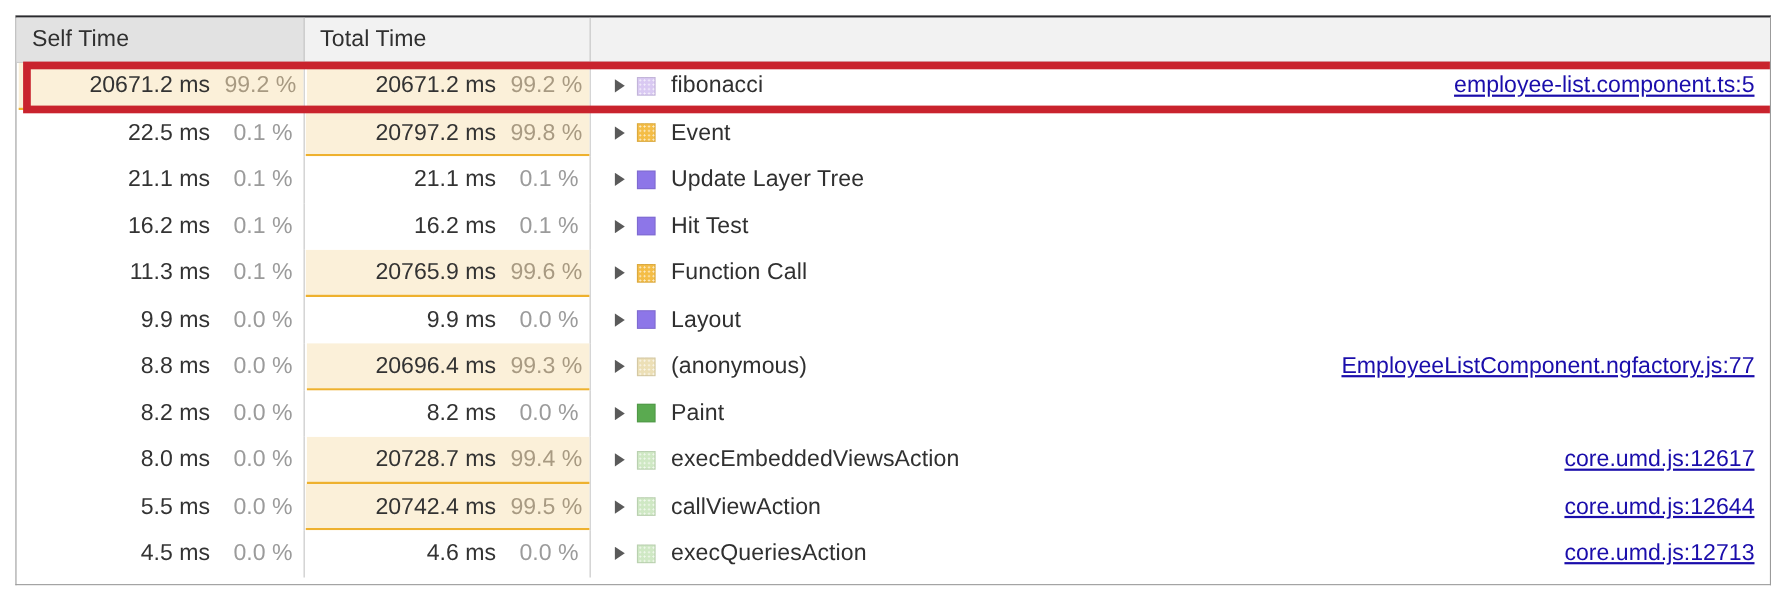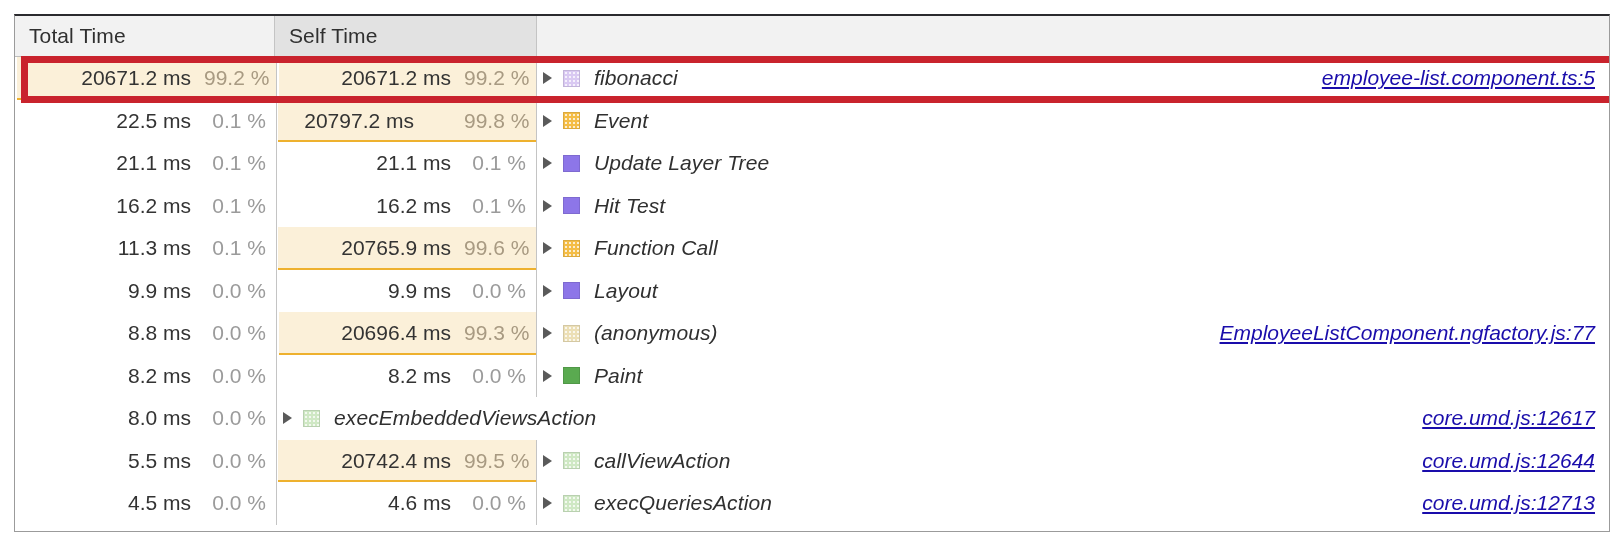--- a/index.html
+++ b/index.html
@@ -93,24 +93,23 @@
     text-align:right;
   }
   .bar-on ~ .nums .pct{color:#a89a82;}
 
   
   .cell-activity{
     flex:1;
     display:flex;
     align-items:center;
     box-sizing:border-box;
-    padding-left:0;
+    padding-left:16px;
     padding-right:14px;
     overflow:hidden;
-    font-style:italic;
   }
   .disclosure{
     width:20px;height:20px;
     flex:0 0 20px;
     display:flex;align-items:center;justify-content:center;
     margin-right:6px;
   }
   .disclosure svg{display:block;}
   .swatch{
     width:17px;height:17px;
@@ -145,26 +144,26 @@
     pointer-events:none;
     z-index:40;
   }
 </style>
 </head>
 <body>
 
 <div id="profiler">
 
   <div class="thead">
+    <div class="th th-self sorted">
+      <span>Self Time</span>
+    </div>
     <div class="th th-total">
       <span>Total Time</span>
     </div>
-    <div class="th th-self sorted">
-      <span>Self Time</span>
-    </div>
   </div>
 
   <div class="tbody" id="tbody">
       <div class="row">
         <div class="cell-num cell-self">
           <div class="bar bar-on" style="width:99.2%"></div>
           <div class="nums">
             <span class="ms">20671.2 ms</span>
             <span class="pct" style="color: rgb(168, 154, 130);">99.2 %</span>
           </div>
@@ -192,21 +191,21 @@
         <div class="cell-num cell-self">
           <div class="nums">
             <span class="ms">22.5 ms</span>
             <span class="pct">0.1 %</span>
           </div>
         </div>
         <div class="cell-num cell-total">
           <div class="bar bar-on" style="width:99.8%"></div>
           <div class="nums">
             <span class="ms">20797.2 ms</span>
-            <span class="pct" style="color: rgb(168, 154, 130); margin-left: 37px;">99.8 %</span>
+            <span class="pct" style="color: rgb(168, 154, 130);">99.8 %</span>
           </div>
         </div>
         <div class="cell-activity">
           <span class="disclosure">
             <svg width="15" height="16" viewBox="0 0 15 16" aria-hidden="true">
               <path d="M3 2 L12 8 L3 14 Z" fill="#5a5a5a"></path>
             </svg>
           </span>
           <span class="swatch" style="background-color:#f4bd46;background-image:radial-gradient(rgba(255,255,255,.75) 28%, transparent 29%);background-size:4px 4px;border:1px solid rgba(0,0,0,.10);"></span>
           <span class="aname">Event</span>
@@ -360,20 +359,27 @@
           <span class="spacer"></span>
         </div>
       </div>
       <div class="row">
         <div class="cell-num cell-self">
           <div class="nums">
             <span class="ms">8.0 ms</span>
             <span class="pct">0.0 %</span>
           </div>
         </div>
+        <div class="cell-num cell-total">
+          <div class="bar bar-on" style="width:99.4%"></div>
+          <div class="nums">
+            <span class="ms">20728.7 ms</span>
+            <span class="pct" style="color: rgb(168, 154, 130);">99.4 %</span>
+          </div>
+        </div>
         <div class="cell-activity">
           <span class="disclosure">
             <svg width="15" height="16" viewBox="0 0 15 16" aria-hidden="true">
               <path d="M3 2 L12 8 L3 14 Z" fill="#5a5a5a"></path>
             </svg>
           </span>
           <span class="swatch" style="background-color:#cfe8c4;background-image:radial-gradient(rgba(255,255,255,.75) 28%, transparent 29%);background-size:4px 4px;border:1px solid rgba(0,0,0,.10);"></span>
           <span class="aname">execEmbeddedViewsAction</span>
           <span class="spacer"></span>
           <span class="srclink">core.umd.js:12617</span>

